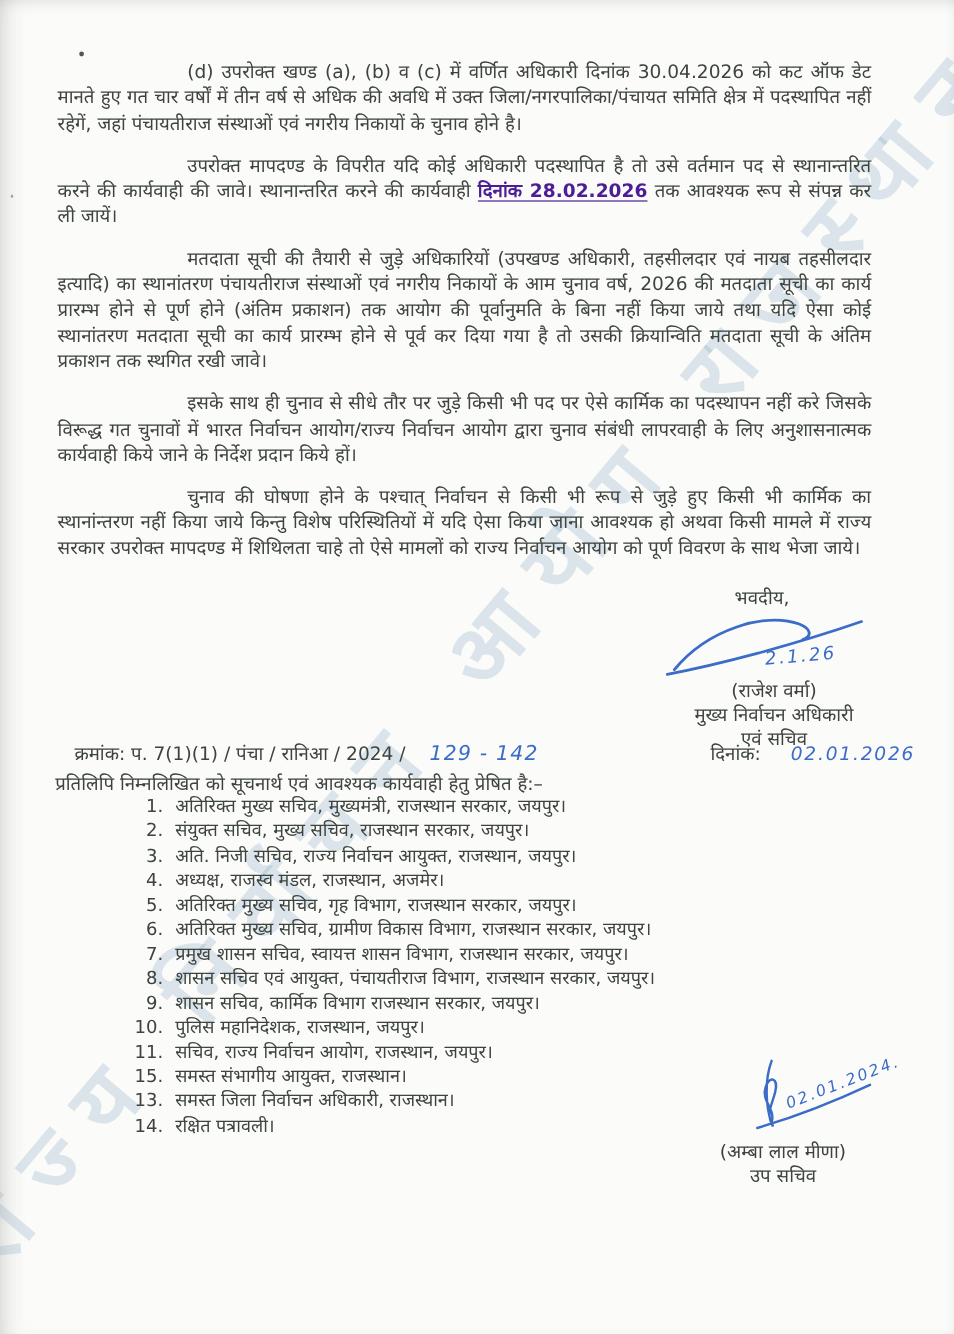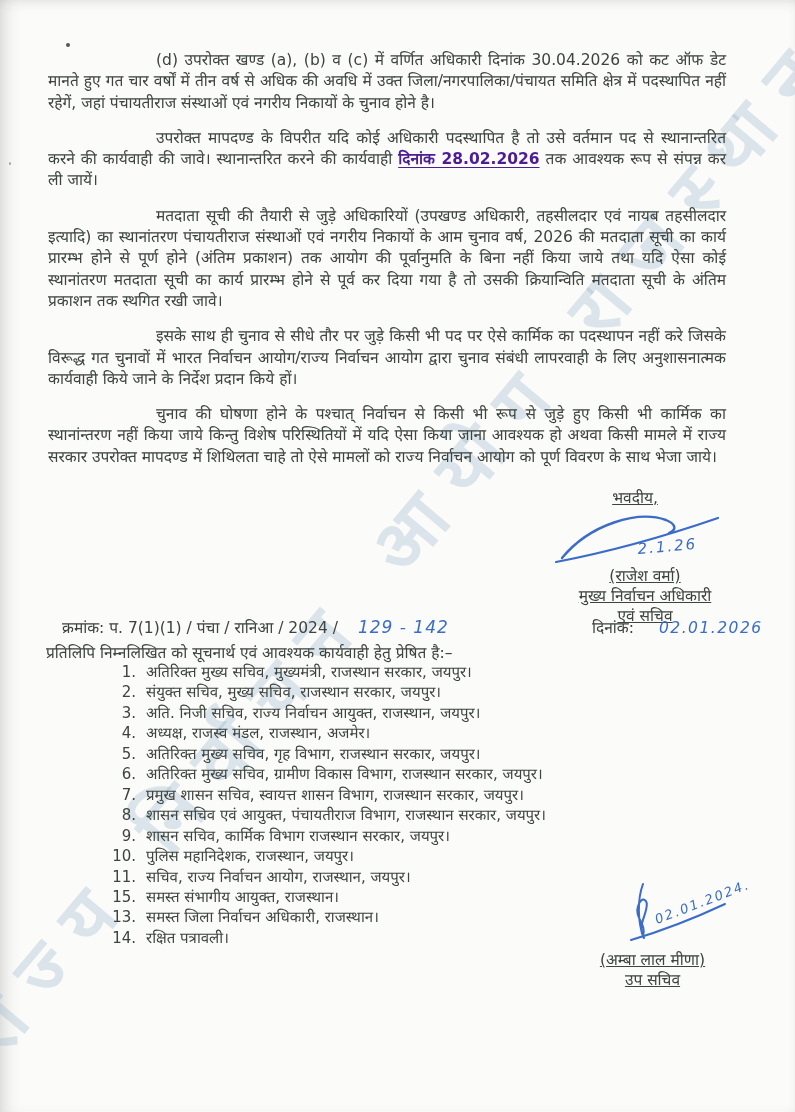--- a/index.html
+++ b/index.html
@@ -19,21 +19,21 @@
     font-size:74px; font-weight:600; letter-spacing:26px;
     color:rgba(141,176,199,.30); white-space:nowrap; z-index:0;
     pointer-events:none;
   }
   .content {
     position:absolute; left:48px; top:50px; width:678px; z-index:1;
     font-size:15.5px; line-height:21.3px; text-align:justify;
   }
   .content p { text-indent:108px; margin-bottom:14px; }
   .u { font-weight:bold; color:#4c1d95; text-decoration:underline; text-underline-offset:3px; }
-  .sig-block { position:absolute; z-index:2; text-align:center; font-size:15.5px; line-height:20px;text-decoration:underline; }
+  .sig-block { position:absolute; z-index:2; text-align:center; font-size:15.5px; line-height:20px; }
   .sig-rv { left:545px; top:488px; width:200px; }
   .sig-am { left:545px; top:878px; width:215px; }
   .hand { color:#3a6cc8; font-style:italic; letter-spacing:1.5px;margin-left:20px; }
   .ref-row { position:absolute; left:62px; top:616px; width:680px; z-index:2; font-size:15.5px; }
   .ref-left { position:absolute; left:0; top:0; white-space:nowrap; }
   .ref-right { position:absolute; left:530px; top:0; white-space:nowrap;text-align:center; }
   .hand-num { font-size:17px; letter-spacing:1px; }
   .copy-line { position:absolute; left:46px; top:641px; z-index:2; font-size:15.5px; }
   .recipients { position:absolute; left:62px; top:662px; width:620px; z-index:2; list-style:none; font-size:15px; }
   .recipients li { position:relative; padding-left:84px; line-height:20.45px; }

